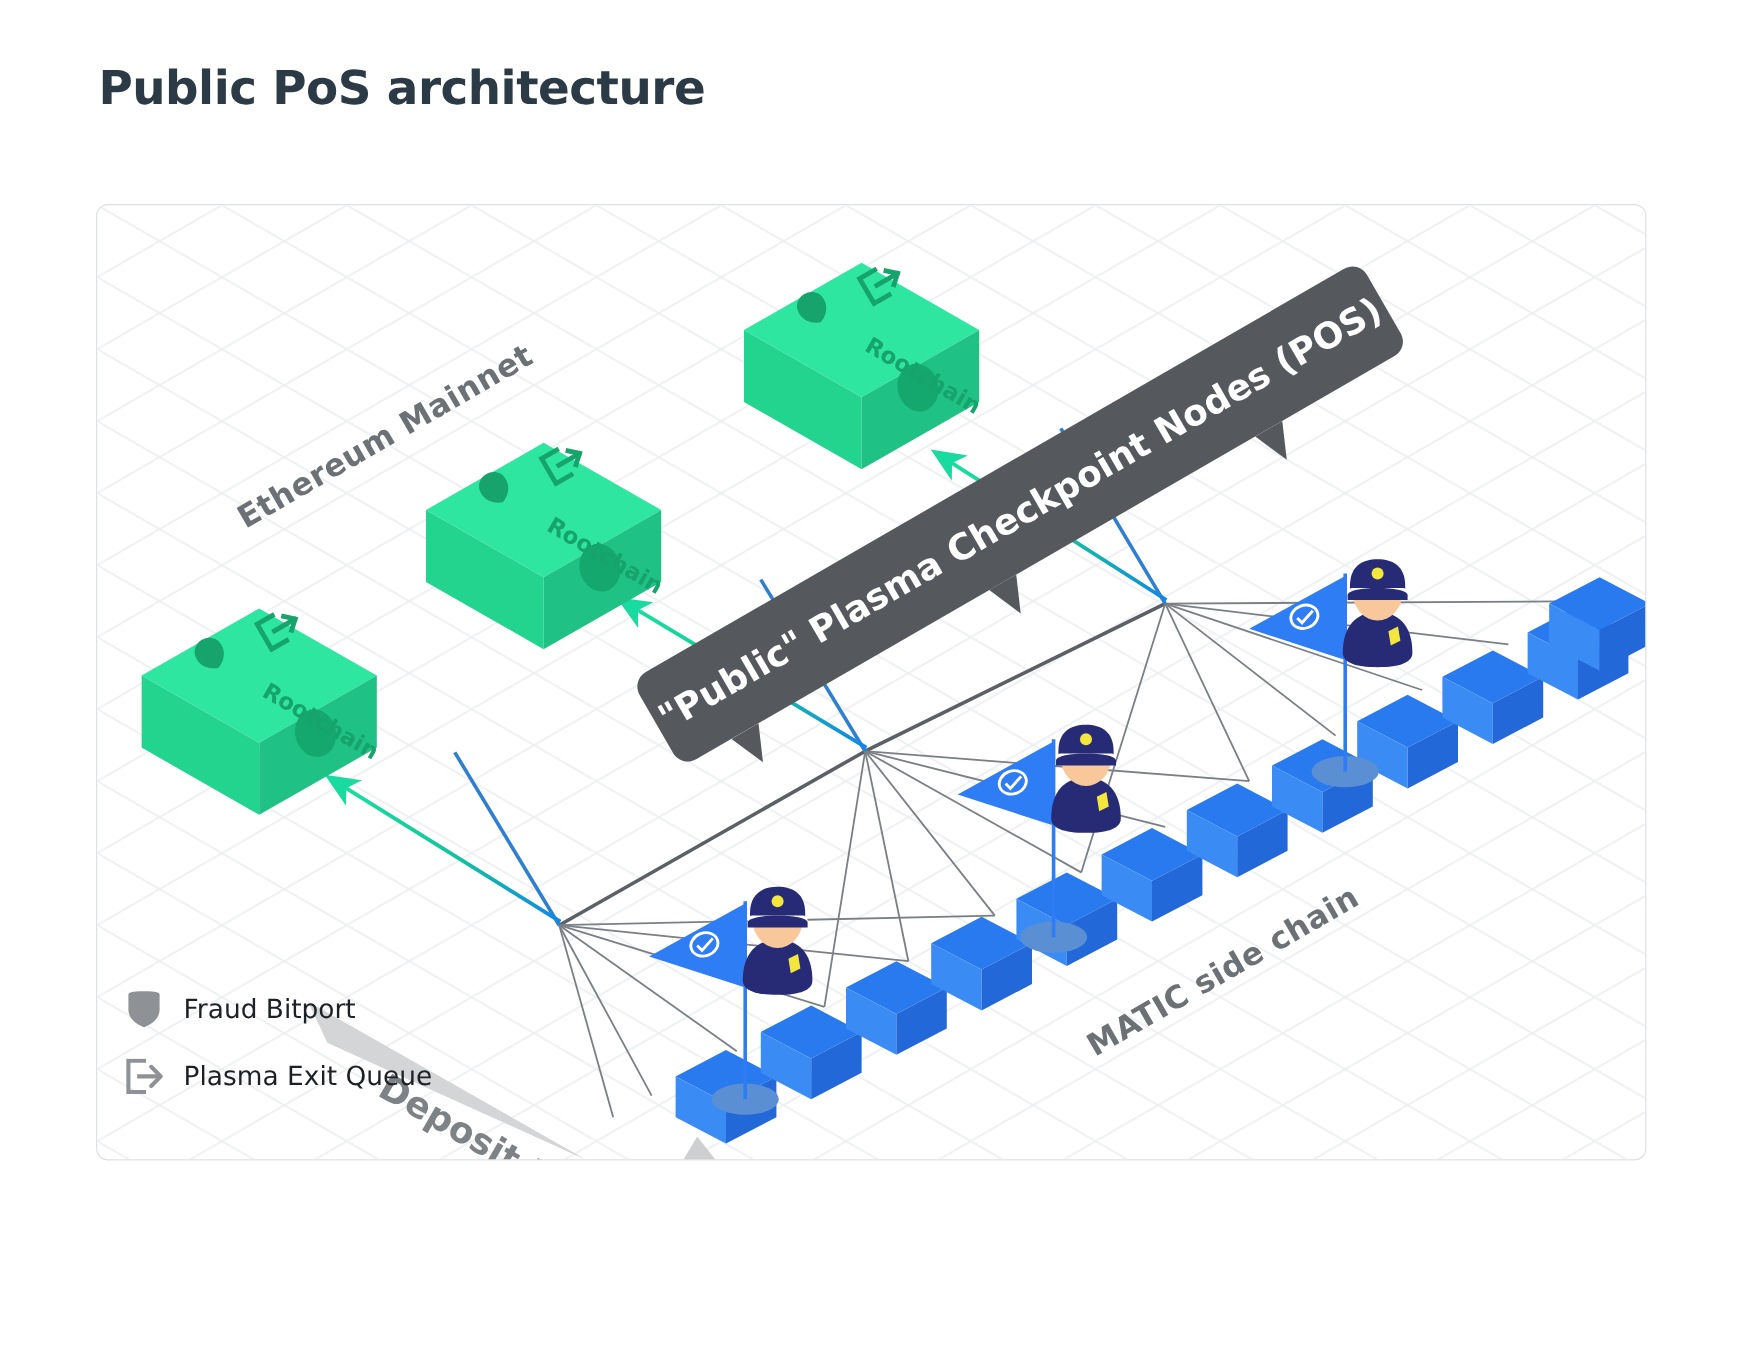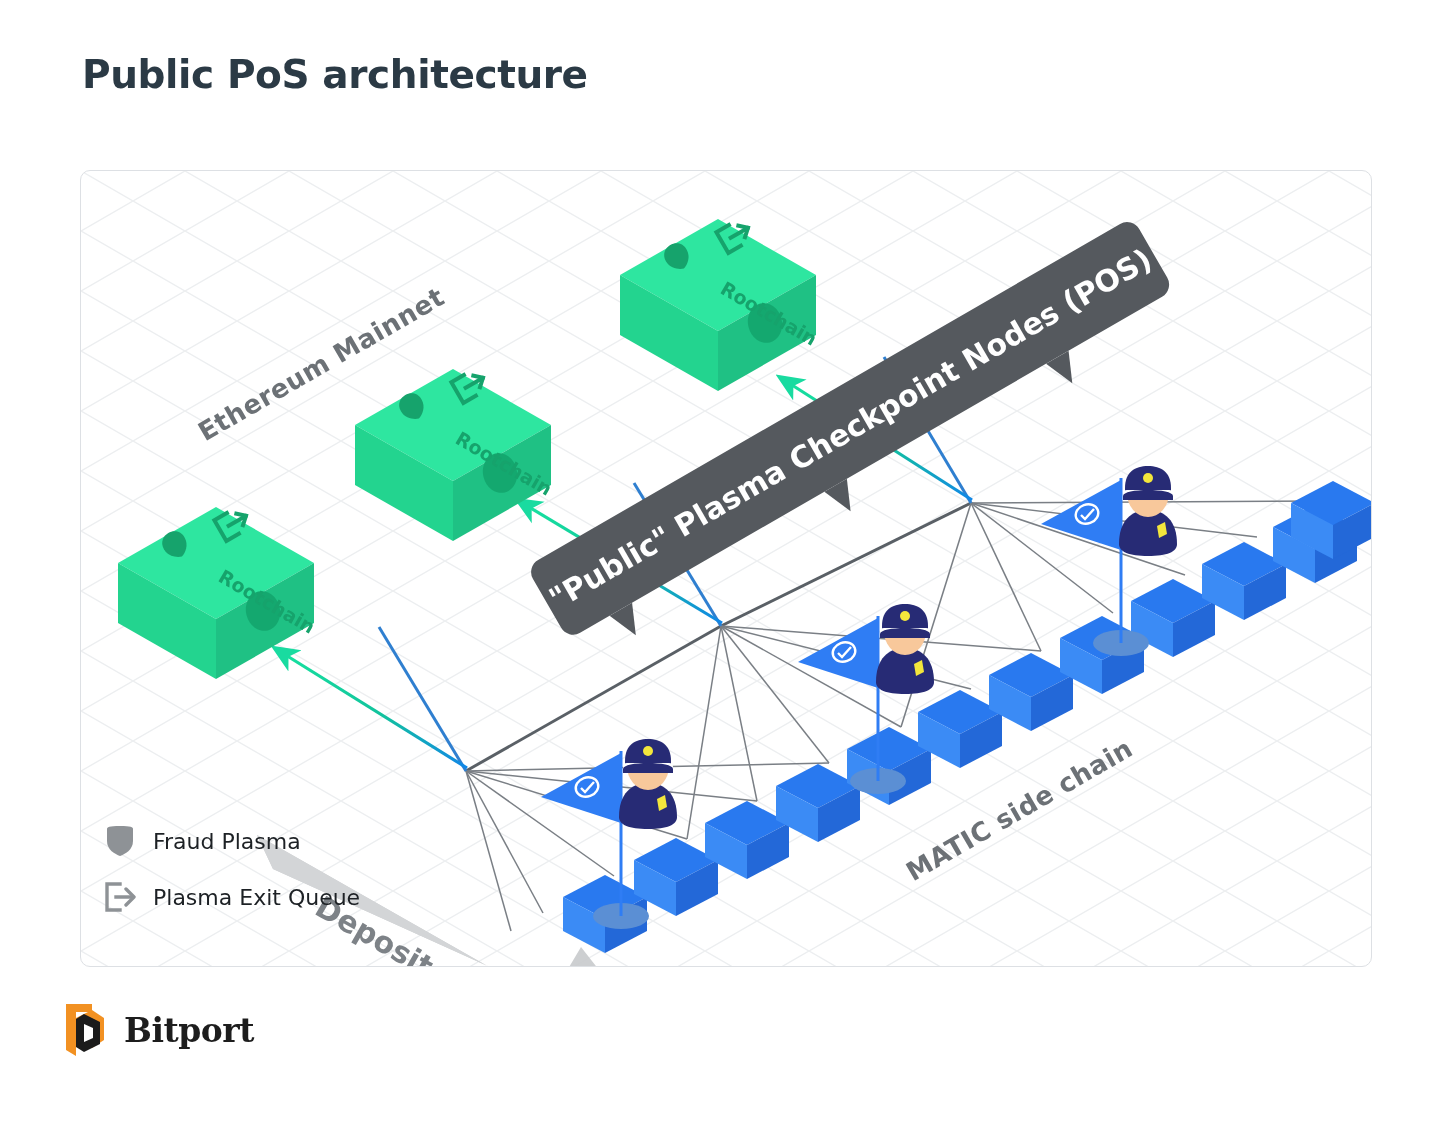--- a/index.html
+++ b/index.html
@@ -423,42 +423,31 @@
         <span class="banner-tail t3"></span>
       </div>
 
       <div class="legend">
         <div class="legend-row">
           <span class="legend-icon">
             <svg width="28" height="32" viewBox="0 0 28 32">
               <path d="M1,4 C1,2 3,1 14,1 C25,1 27,2 27,4 L27,16 C27,25 19,29 14,31 C9,29 1,25 1,16 Z" fill="#8e9296"></path>
             </svg>
           </span>
-          <span class="legend-text">Fraud Plasma</span>
+          <span class="legend-text">Fraud Bitport</span>
         </div>
         <div class="legend-row">
           <span class="legend-icon">
             <svg width="32" height="30" viewBox="0 0 32 30">
               <path d="M16,2 L3,2 L3,28 L16,28" fill="none" stroke="#8e9296" stroke-width="3.4" stroke-linecap="square"></path>
               <path d="M12,15 L28,15" fill="none" stroke="#8e9296" stroke-width="3.4" stroke-linecap="square"></path>
               <path d="M22,7 L30,15 L22,23" fill="none" stroke="#8e9296" stroke-width="3.4" stroke-linejoin="round" stroke-linecap="round"></path>
             </svg>
           </span>
           <span class="legend-text">Plasma Exit Queue</span>
         </div>
       </div>
 
     </div>
   </div>
 
-  <div class="logo">
-    <span class="logo-mark">
-      <svg width="52" height="60" viewBox="0 0 52 60">
-        <path d="M4,4 L4,50 L14,56 L14,12 L30,12 L30,4 Z" fill="#f29122"></path>
-        <path d="M14,18 L30,10 L42,18 L42,40 L30,48 L14,40 Z" fill="#f29122"></path>
-        <path d="M22,14 L38,22 L38,44 L22,52 L14,47 L14,19 Z" fill="#1b1b1b"></path>
-        <path d="M22,24 L31,28 L31,38 L22,42 Z" fill="#ffffff"></path>
-      </svg>
-    </span>
-    <span class="logo-text">Bitport</span>
-  </div>
 
 </div>
 
 </body></html>

